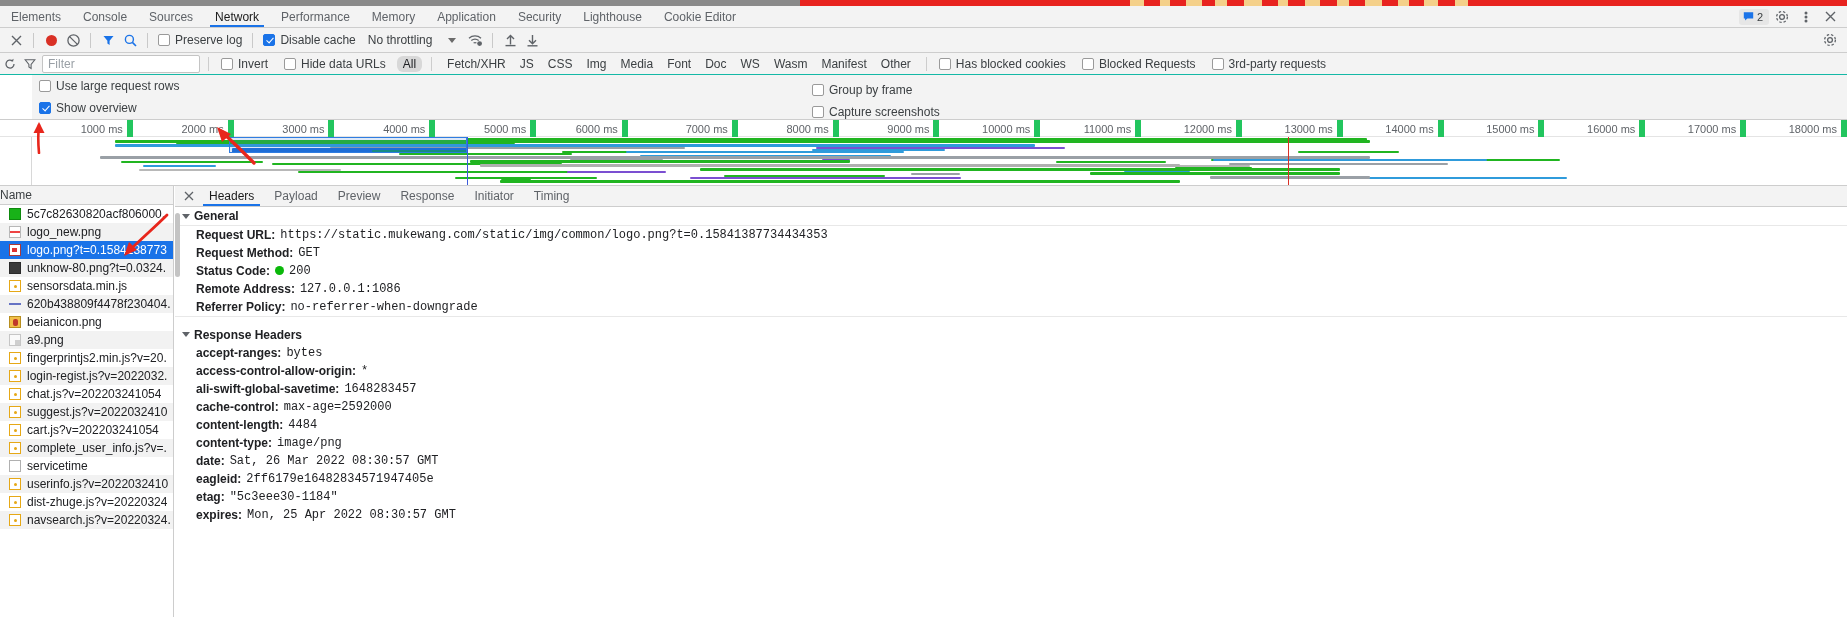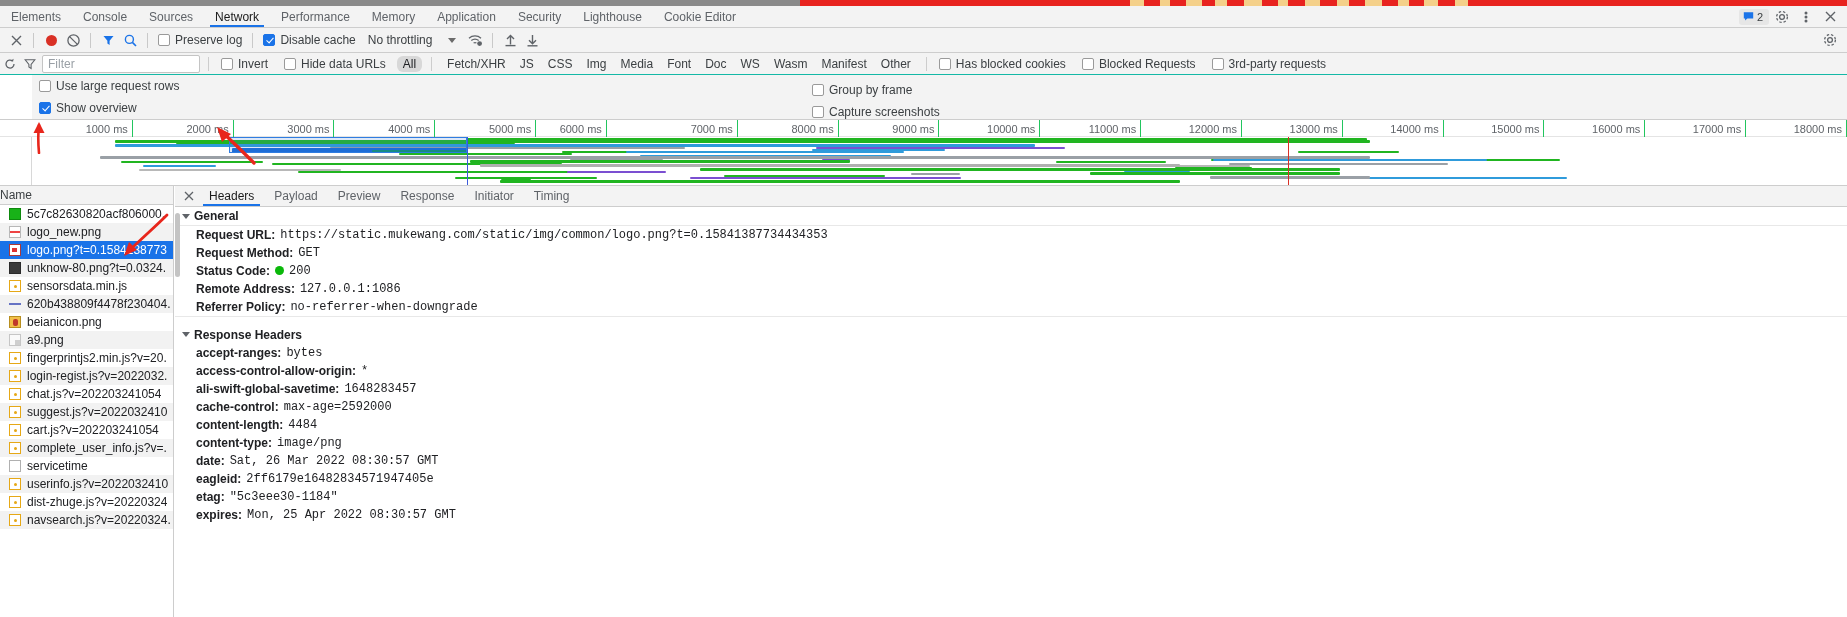--- a/index.html
+++ b/index.html
@@ -132,21 +132,21 @@
   .overview {
     position: absolute; left: 0; top: 120px; width: 1847px; height: 66px;
     background: #fff; border-bottom: 1px solid #cdcdcd; overflow: hidden;
   }
   .ruler {
     position: absolute; left: 0; top: 0; width: 1847px; height: 17px;
     border-bottom: 1px solid #e4e4e4;
   }
   .tick {
     position: absolute; top: 0; height: 17px;
-    border-right: 1px solid #22c55e;
+    border-right: 6px solid #22c55e;
     font-size: 11px; color: #5f6368;
     display: flex; align-items: center; justify-content: flex-end;
     padding-right: 4px; white-space: nowrap;
   }
   .ov-gutter {
     position: absolute; left: 0; top: 17px; width: 32px; height: 49px;
     background: #fff; border-right: 1px solid #d8d8d8; z-index: 3;
   }
   .bars { position: absolute; left: 0; top: 17px; width: 1847px; height: 49px; }
   .bar { position: absolute; height: 2px; border-radius: 1px; }
@@ -486,21 +486,21 @@
     </div>
   </div>
 
   <div class="overview">
     <div class="ruler" id="ruler">
         <div class="tick" style="left: 32px; width: 100.833px;">1000 ms</div>
         <div class="tick" style="left: 132.833px; width: 100.833px;">2000 ms</div>
         <div class="tick" style="left: 233.667px; width: 100.833px;">3000 ms</div>
         <div class="tick" style="left: 334.5px; width: 100.833px;">4000 ms</div>
         <div class="tick" style="left: 435.333px; width: 100.833px;">5000 ms</div>
-        <div class="tick" style="left: 506px; width: 100.833px;">6000 ms</div>
+        <div class="tick" style="left: 527px; width: 100.833px;">6000 ms</div>
         <div class="tick" style="left: 637px; width: 100.833px;">7000 ms</div>
         <div class="tick" style="left: 737.833px; width: 100.833px;">8000 ms</div>
         <div class="tick" style="left: 838.667px; width: 100.833px;">9000 ms</div>
         <div class="tick" style="left: 939.5px; width: 100.833px;">10000 ms</div>
         <div class="tick" style="left: 1040.33px; width: 100.833px;">11000 ms</div>
         <div class="tick" style="left: 1141.17px; width: 100.833px;">12000 ms</div>
         <div class="tick" style="left: 1242px; width: 100.833px;">13000 ms</div>
         <div class="tick" style="left: 1342.83px; width: 100.833px;">14000 ms</div>
         <div class="tick" style="left: 1443.67px; width: 100.833px;">15000 ms</div>
         <div class="tick" style="left: 1544.5px; width: 100.833px;">16000 ms</div>

